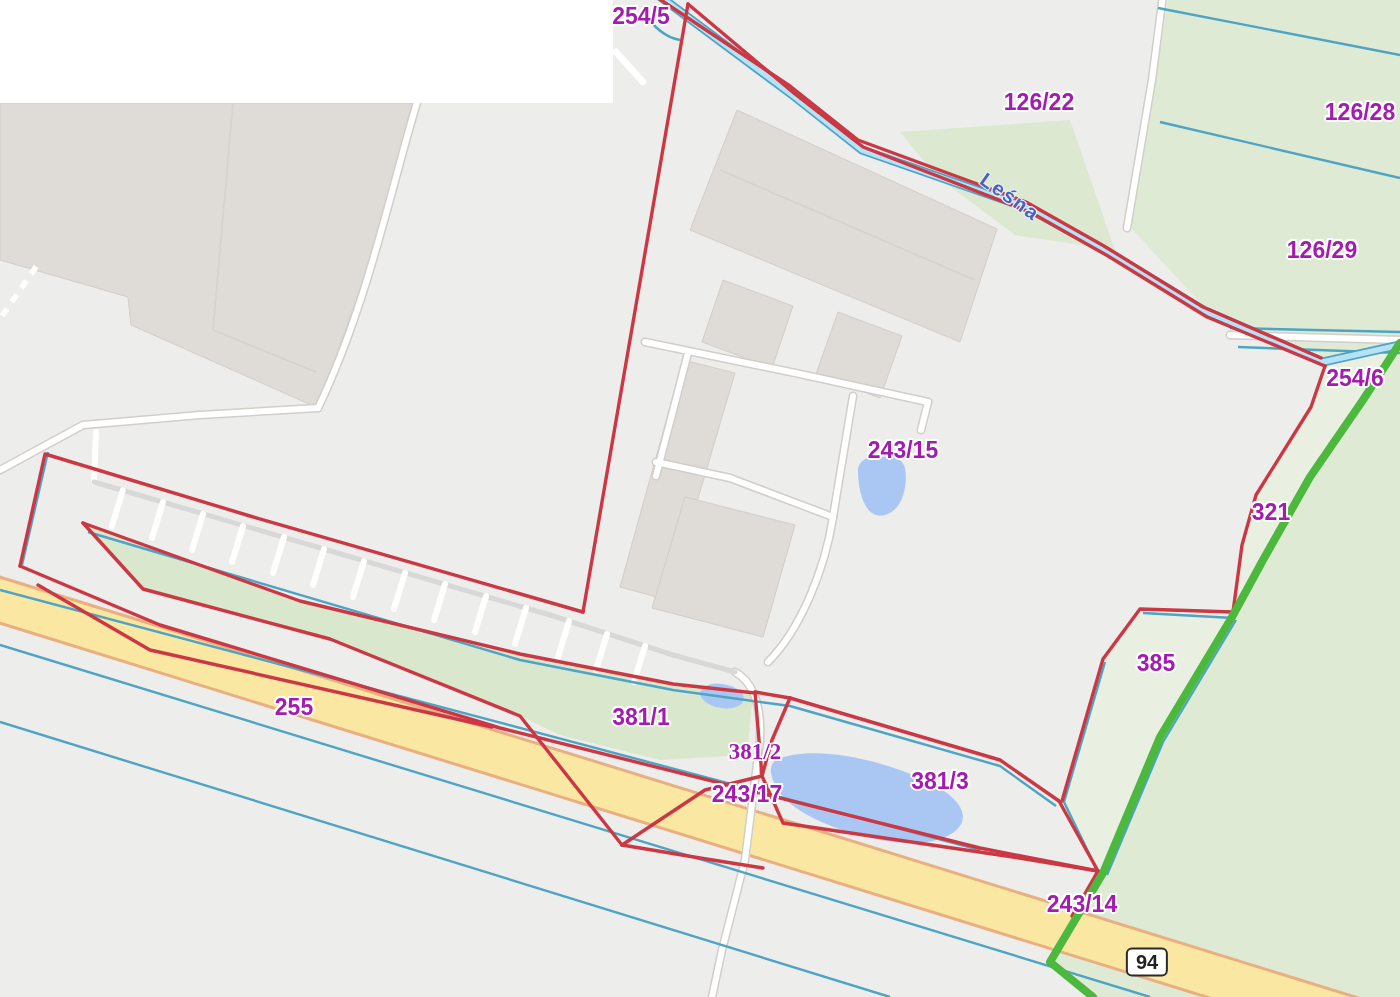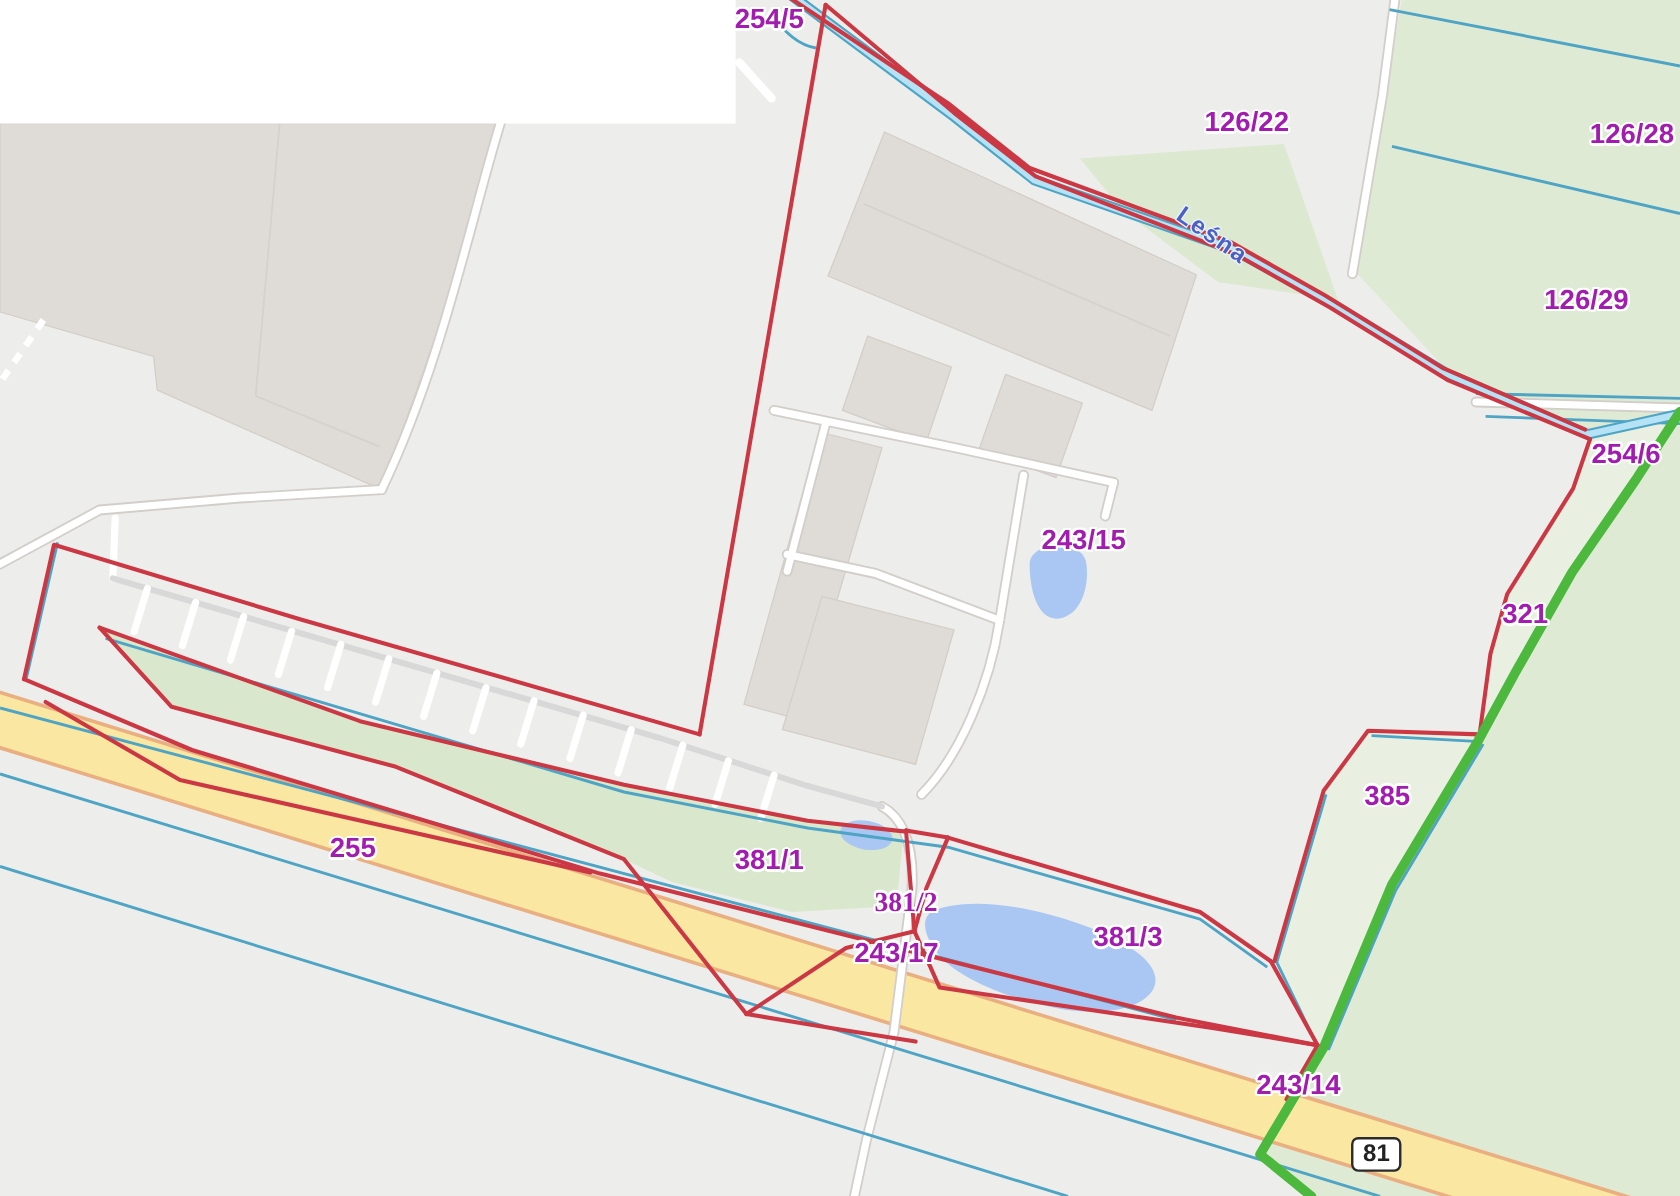--- a/index.html
+++ b/index.html
@@ -186,14 +186,14 @@
       <div class="plabel" style="left: 294px; top: 707px;">255</div>
       <div class="plabel" style="left: 623px; top: 717px; margin-left: 18px;">381/1</div>
       <div class="plabel" style="left: 755px; top: 752px; font-family: Liberation Serif, serif;">381/2</div>
       <div class="plabel" style="left: 747px; top: 794px;">243/17</div>
       <div class="plabel" style="left: 940px; top: 781px;">381/3</div>
       <div class="plabel" style="left: 1058px; top: 904px; margin-left: 24px;">243/14</div>
     </div>
 
   <div class="street-label" style="left:1010px;top:197px">Leśna</div>
 
-  <div class="road-shield" style="left:1147px;top:962px">81</div>
+  <div class="road-shield" style="left:1147px;top:962px">94</div>
 </div>
 
 </body></html>

